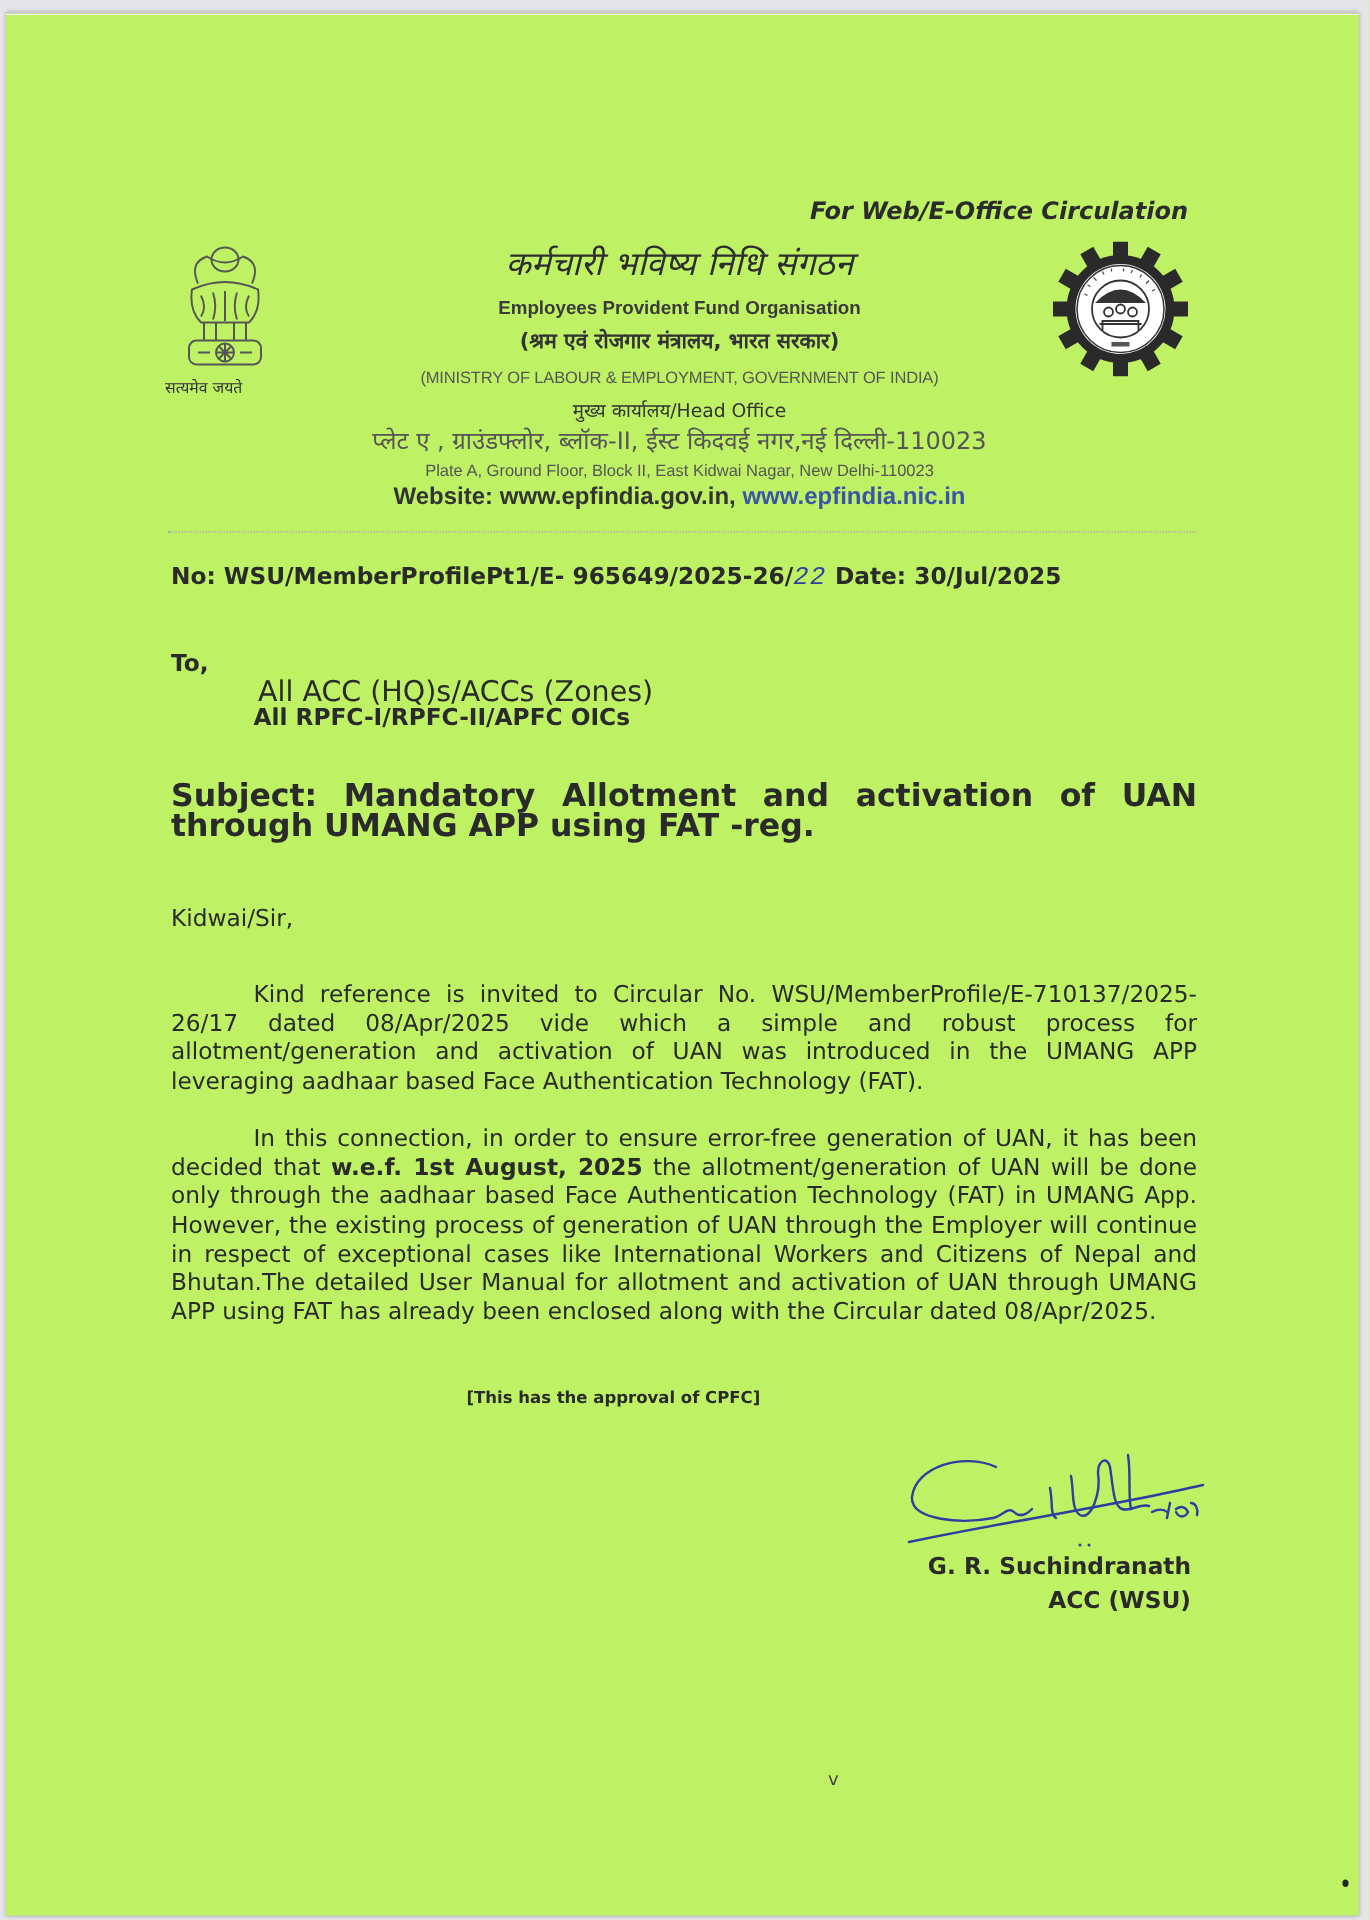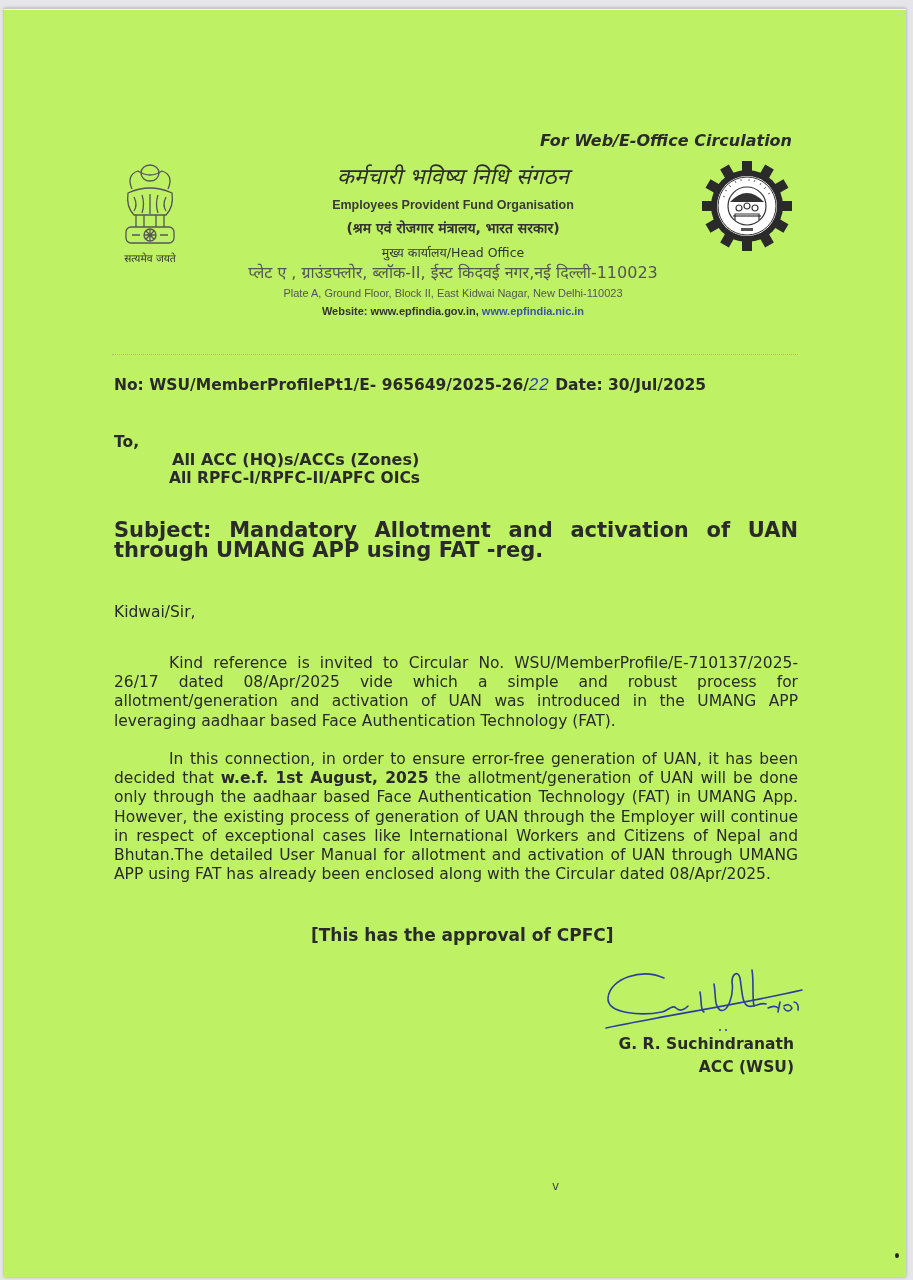--- a/index.html
+++ b/index.html
@@ -35,55 +35,55 @@
       left: 236px; width: 426px; top: 152px;
       text-align: center;
     }
     .hindi-title { font-family: "DejaVu Sans", sans-serif; font-size: 22px; color: #2d2d2d; line-height: 32px; letter-spacing: 0.2px; font-style: italic; }
     .org-en { font-family: "Liberation Sans", sans-serif; font-weight: bold; font-size: 12.5px; color: #3a3a3a; line-height: 18px; margin-top: 3px; }
     .ministry-hi { font-family: "DejaVu Sans", sans-serif; font-weight: bold; font-size: 14px; color: #333; line-height: 22px; margin-top: 3px; }
     .ministry-en { font-family: "Liberation Sans", sans-serif; font-size: 11px; color: #555; line-height: 16px; margin-top: 5px; letter-spacing: -0.1px; }
     .head-office { font-family: "DejaVu Sans", sans-serif; font-weight: normal; font-size: 12.5px; color: #333; line-height: 18px; margin-top: 5px; }
     .addr-hi { font-family: "DejaVu Sans", sans-serif; font-size: 16px; color: #555; line-height: 16px; margin-top: 3px; }
     .addr-en { font-family: "Liberation Sans", sans-serif; font-size: 11px; color: #555; line-height: 16px; margin-top: 4px; }
-    .website { font-family: "Liberation Sans", sans-serif; font-weight: bold; font-size: 11px; color: #333; line-height: 14px; margin-top: 3px; }
+    .website { font-family: "Liberation Sans", sans-serif; font-weight: bold; font-size: 16px; color: #333; line-height: 14px; margin-top: 3px; }
     .website .link2 { color: #3a55a8; }
     .rule {
       left: 108px; top: 345px; width: 686px; height: 0;
       border-top: 1px dotted #b0b0b6;
     }
 
     
     .ref-line {
       left: 110px; top: 366px;
       font-weight: bold; font-size: 15.5px; color: #2a2a2a; white-space: nowrap;
     }
     .ref-line .handwritten {
-      font-family: Liberation Sans, sans-serif; font-weight: normal; font-style: italic;
+      font-family: Liberation Mono, monospace; font-weight: normal; font-style: italic;
       color: #2c3fa0; font-size: 17px; letter-spacing: 1px;
     }
     .to-label { left: 110px; top: 424px; font-weight: bold; font-size: 15.5px; color: #2a2a2a; }
-    .recip1 { left: 168px; top: 441px; font-weight: bold; font-size: 16px; color: #2a2a2a; white-space: nowrap; }
+    .recip1 { left: 168px; top: 441px; font-weight: normal; font-size: 19px; color: #2a2a2a; white-space: nowrap; }
     .recip2 { left: 165px; top: 460px; font-weight: bold; font-size: 15.5px; color: #2a2a2a; white-space: nowrap; }
     .subject {
       left: 110px; top: 511px; width: 684px;
       font-weight: bold; font-size: 21px; line-height: 20px; color: #2a2a2a;
       text-align: justify; text-align-last: left;
     }
     .salutation { left: 110px; top: 594px; font-size: 15.5px; color: #2a2a2a; }
     .para {
       left: 110px; width: 684px;
       font-size: 15.5px; line-height: 19.2px; color: #2a2a2a;
       text-align: justify;
     }
     .para p { margin: 0; text-indent: 55px; }
     .para1 { top: 645px; }
     .para2 { top: 741px; }
     .para b { font-weight: bold; }
-    .approval { left: 307px; top: 916px; font-weight: bold; font-size: 17px; color: #2a2a2a; white-space: nowrap; }
+    .approval { left: 307px; top: 916px; font-weight: bold; font-size: 11px; color: #2a2a2a; white-space: nowrap; }
     .signature { left: 598px; top: 955px; width: 205px; height: 78px; }
     .signer-name { right: 112px; top: 1026px; font-weight: bold; font-size: 15.5px; color: #2a2a2a; white-space: nowrap; text-align: right; }
     .signer-title { right: 112px; top: 1049px; font-weight: bold; font-size: 15.5px; color: #2a2a2a; white-space: nowrap; text-align: right; }
     .mark-v { left: 548px; top: 1170px; font-size: 12px; color: #444; }
     .mark-dot { left: 891px; top: 1244px; width: 4px; height: 5px; background: #222; border-radius: 50%; }
   </style>
 </head>
 <body>
 
 <div class="page">
@@ -97,27 +97,28 @@
         <path d="M20 30 q-6 -14 6 -18 q6 4 12 4 q6 0 12 -4 q12 4 6 18"></path>
         <path d="M16 34 q22 -10 44 0 q2 14 -6 22 h-32 q-8 -8 -6 -22z"></path>
         <path d="M22 38 q4 8 0 14 M30 36 q3 9 0 18 M38 35 v20 M46 36 q-3 9 0 18 M54 38 q-4 8 0 14"></path>
         <path d="M24 56 v12 M32 56 v12 M44 56 v12 M52 56 v12"></path>
         <rect x="14" y="68" width="48" height="16" rx="5"></rect>
         <circle cx="38" cy="76" r="6"></circle>
         <path d="M38 70 v12 M32 76 h12 M34 72 l8 8 M42 72 l-8 8"></path>
         <path d="M20 76 h8 M48 76 h8"></path>
       </g>
     </svg>
-    <div style="position:absolute;left:-2px;top:92px;width:80px;text-align:center;font-size:10.5px;color:#333;font-family:'DejaVu Sans',sans-serif;">सत्यमेव जयते</div>
+    <div style="position:absolute;left:-2px;top:92px;width:80px;font-size:10.5px;color:#333;font-family:'DejaVu Sans',sans-serif;">सत्यमेव जयते</div>
   </div>
 
   <div class="abs header-center">
     <div class="hindi-title">कर्मचारी भविष्य निधि संगठन</div>
     <div class="org-en">Employees Provident Fund Organisation</div>
     <div class="ministry-hi">(श्रम एवं रोजगार मंत्रालय, भारत सरकार)</div>
+    <div class="ministry-en">(MINISTRY OF LABOUR  &amp; EMPLOYMENT, GOVERNMENT OF INDIA)</div>
     <div class="head-office">मुख्य कार्यालय/Head Office</div>
     <div class="addr-hi">प्लेट  ए , ग्राउंडफ्लोर, ब्लॉक-II, ईस्ट किदवई नगर,नई दिल्ली-110023</div>
     <div class="addr-en">Plate A, Ground Floor, Block II, East Kidwai Nagar, New Delhi-110023</div>
     <div class="website">
       <span>Website: </span><span>www.epfindia.gov.in, </span><span class="link2">www.epfindia.nic.in</span>
     </div>
   </div>
 
   <div class="abs epfo-logo">
     <svg width="98" height="90" viewBox="0 0 98 90">

